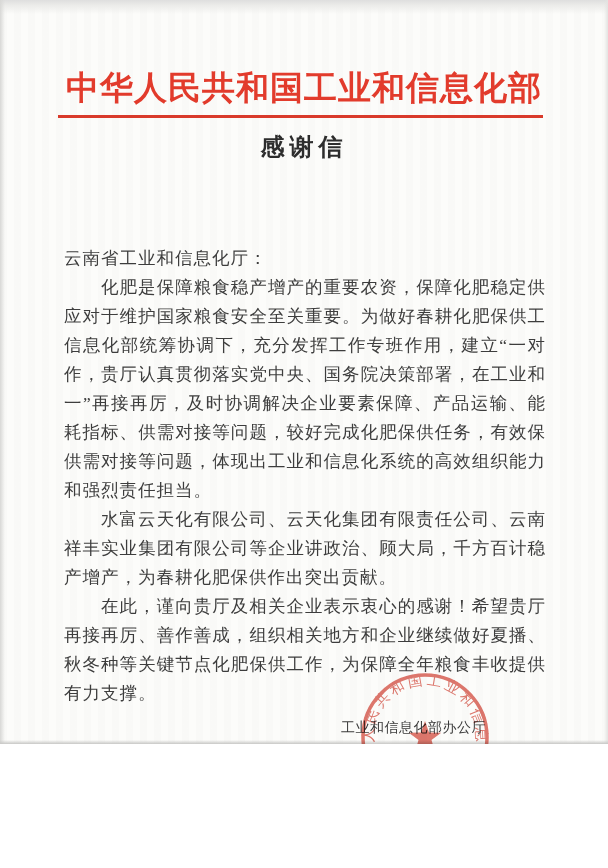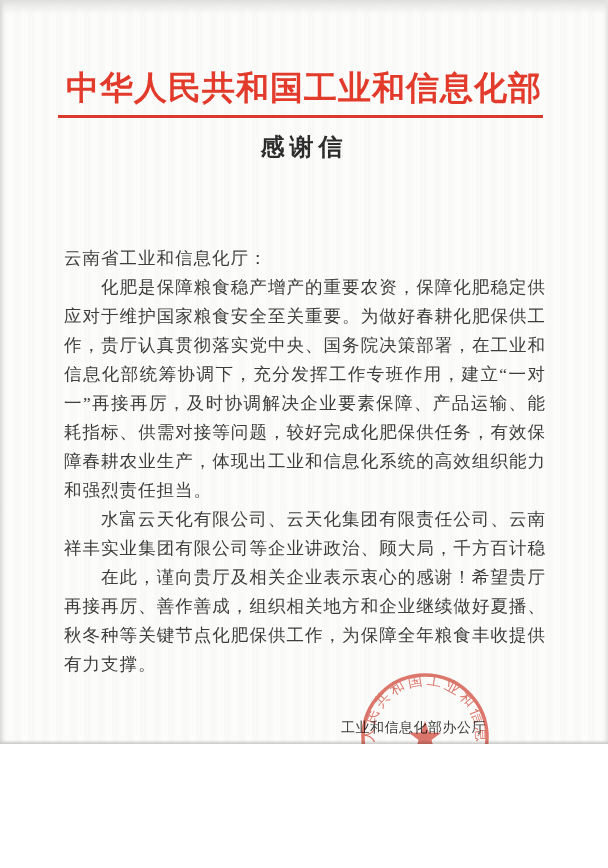--- a/index.html
+++ b/index.html
@@ -84,28 +84,29 @@
   <div class="scan-bottom"></div>
 
   <h1 class="letterhead">中华人民共和国工业和信息化部</h1>
   <div class="red-rule"></div>
   <h2 class="letter-title">感谢信</h2>
 
   <div class="letter-body">
       <div class="line">云南省工业和信息化厅：</div>
       <div class="line fill indent">化肥是保障粮食稳产增产的重要农资，保障化肥稳定供</div>
       <div class="line fill">应对于维护国家粮食安全至关重要。为做好春耕化肥保供工</div>
+      <div class="line fill">信息化部统筹协调下，充分发挥工作专班作用，建立“一对</div>
       <div class="line fill">作，贵厅认真贯彻落实党中央、国务院决策部署，在工业和</div>
-      <div class="line fill">信息化部统筹协调下，充分发挥工作专班作用，建立“一对</div>
       <div class="line fill">一”再接再厉，及时协调解决企业要素保障、产品运输、能</div>
       <div class="line fill">耗指标、供需对接等问题，较好完成化肥保供任务，有效保</div>
-      <div class="line fill">障春耕农业生产，体现出工业和信息化系统的高效组织能力</div>
+      <div class="line fill">供需对接等问题，体现出工业和信息化系统的高效组织能力</div>
       <div class="line">和强烈责任担当。</div>
       <div class="line fill indent">水富云天化有限公司、云天化集团有限责任公司、云南</div>
       <div class="line fill">祥丰实业集团有限公司等企业讲政治、顾大局，千方百计稳</div>
+      <div class="line">产增产，为春耕化肥保供作出突出贡献。</div>
       <div class="line fill indent">在此，谨向贵厅及相关企业表示衷心的感谢！希望贵厅</div>
       <div class="line fill">再接再厉、善作善成，组织相关地方和企业继续做好夏播、</div>
       <div class="line fill">秋冬种等关键节点化肥保供工作，为保障全年粮食丰收提供</div>
       <div class="line">有力支撑。</div>
     </div>
 
   <div class="signature">
     <div class="org">工业和信息化部办公厅</div>
     <div class="date">2022 年 7 月 5 日</div>
   </div>

